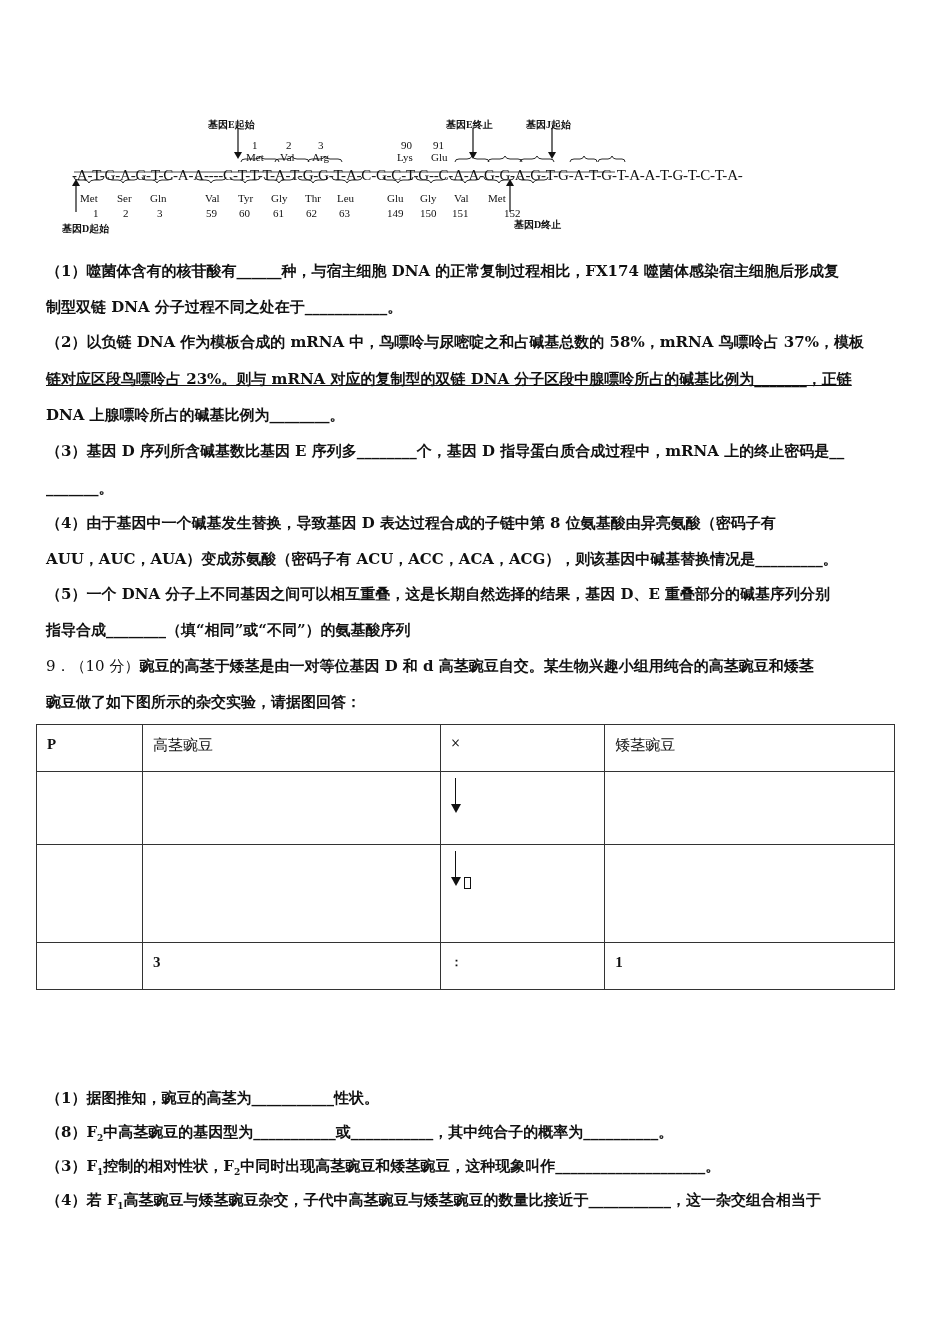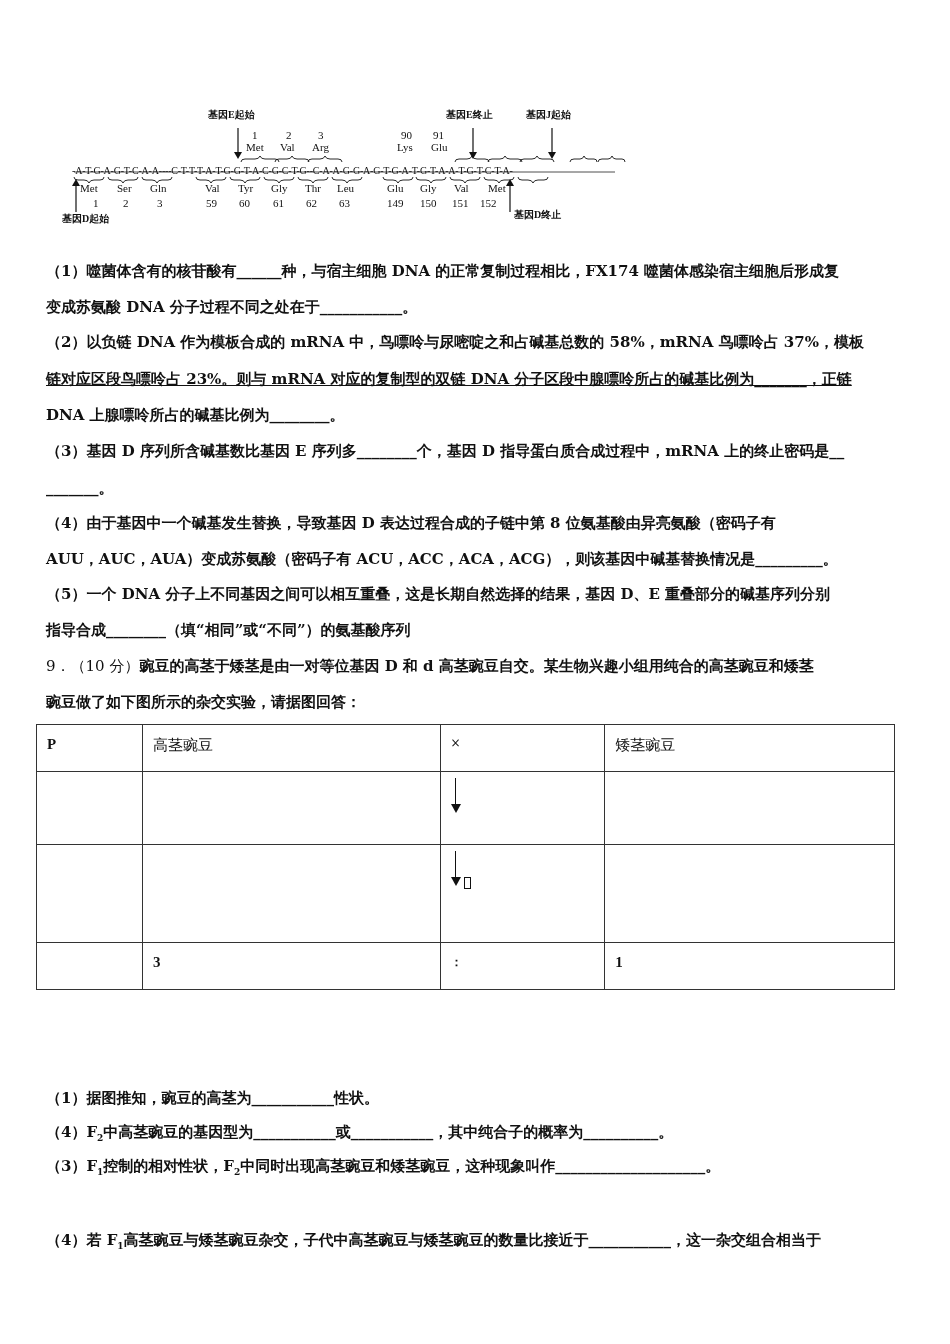--- a/index.html
+++ b/index.html
@@ -1,19 +1,19 @@
 <!DOCTYPE html>
 <html><head>
 <meta charset="utf-8">
 <style>
   html, body { margin:0; padding:0; background:#fff; }
   body { width:950px; height:1344px; position:relative; overflow:hidden;
          font-family:"DejaVu Serif","Liberation Serif",serif; color:#111; }
   .fig { position:absolute; left:60px; top:104px; width:570px; height:124px; font-family:"Liberation Serif",serif; }
-  .fig .t { position:absolute; font-size:11px; white-space:nowrap; line-height:1; }
+  .fig .t { position:absolute; font-size:11px; white-space:nowrap; line-height:1;margin-top:10px; }
   .fig .lbl { font-size:10px; font-weight:bold; }
   .fig svg { position:absolute; left:0; top:0; }
   .p { position:absolute; left:46px; font-size:15px; font-weight:bold; white-space:nowrap; line-height:20px; }
   table.cross { position:absolute; left:36px; top:724px; border-collapse:collapse; width:859px; }
   table.cross td { border:1.5px solid #333; padding:0 10px; font-size:15px; vertical-align:top; }
   table.cross td .c { display:block; padding-top:11px; }
   .bold { font-weight:bold; font-family:"Liberation Serif",serif; }
   .arrow { display:inline-block; position:relative; width:10px; height:38px; margin-top:6px; }
   .arrow::before { content:""; position:absolute; left:4px; top:0; width:1.5px; height:28px; background:#111; }
   .arrow::after { content:""; position:absolute; left:0; top:26px; border-left:5px solid transparent; border-right:5px solid transparent; border-top:9px solid #111; }
@@ -76,21 +76,21 @@
   <span class="t" style="left:186px;top:38px;">Met</span>
   <span class="t" style="left:226px;top:26px;">2</span>
   <span class="t" style="left:220px;top:38px;">Val</span>
   <span class="t" style="left:258px;top:26px;">3</span>
   <span class="t" style="left:252px;top:38px;">Arg</span>
   <span class="t" style="left:341px;top:26px;">90</span>
   <span class="t" style="left:337px;top:38px;">Lys</span>
   <span class="t" style="left:373px;top:26px;text-align:right;">91</span>
   <span class="t" style="left:371px;top:38px;">Glu</span>
 
-  <span class="t" style="left:12px;top:62px;font-size:10px;letter-spacing:-0.2px;">-A-T-G-A-G-T-C-A-A----C-T-T-T-A-T-G-G-T-A-C-G-C-T-G--C-A-A-G-G-A-G-T-G-A-T-G-T-A-A-T-G-T-C-T-A-</span>
+  <span class="t" style="left:12px;top:54px;font-size:15px;letter-spacing:-0.2px;">-A-T-G-A-G-T-C-A-A----C-T-T-T-A-T-G-G-T-A-C-G-C-T-G--C-A-A-G-G-A-G-T-G-A-T-G-T-A-A-T-G-T-C-T-A-</span>
 
   <span class="t" style="left:20px;top:79px;">Met</span>
   <span class="t" style="left:33px;top:94px;">1</span>
   <span class="t" style="left:57px;top:79px;">Ser</span>
   <span class="t" style="left:63px;top:94px;">2</span>
   <span class="t" style="left:90px;top:79px;">Gln</span>
   <span class="t" style="left:97px;top:94px;">3</span>
   <span class="t" style="left:145px;top:79px;">Val</span>
   <span class="t" style="left:146px;top:94px;">59</span>
   <span class="t" style="left:178px;top:79px;">Tyr</span>
@@ -101,28 +101,28 @@
   <span class="t" style="left:246px;top:94px;">62</span>
   <span class="t" style="left:277px;top:79px;">Leu</span>
   <span class="t" style="left:279px;top:94px;">63</span>
   <span class="t" style="left:327px;top:79px;">Glu</span>
   <span class="t" style="left:327px;top:94px;">149</span>
   <span class="t" style="left:360px;top:79px;">Gly</span>
   <span class="t" style="left:360px;top:94px;">150</span>
   <span class="t" style="left:394px;top:79px;">Val</span>
   <span class="t" style="left:392px;top:94px;">151</span>
   <span class="t" style="left:428px;top:79px;">Met</span>
-  <span class="t" style="left:420px;top:94px;">152</span>
+  <span class="t" style="left:444px;top:94px;">152</span>
 
   <span class="t lbl" style="left:2px;top:110px;">基因D起始</span>
   <span class="t lbl" style="left:454px;top:106px;">基因D终止</span>
 </div>
 
 <div class="p" style="top:261px;">（1）噬菌体含有的核苷酸有______种，与宿主细胞 DNA 的正常复制过程相比，FX174 噬菌体感染宿主细胞后形成复</div>
-<div class="p" style="top:297px;">变成苏氨酸 DNA 分子过程不同之处在于___________。</div>
+<div class="p" style="top:297px;">制型双链 DNA 分子过程不同之处在于___________。</div>
 <div class="p" style="top:332px;">（2）以负链 DNA 作为模板合成的 mRNA 中，鸟嘌呤与尿嘧啶之和占碱基总数的 58%，mRNA 鸟嘌呤占 37%，模板</div>
 <div class="p" style="top:369px;text-decoration:underline;">链对应区段鸟嘌呤占 23%。则与 mRNA 对应的复制型的双链 DNA 分子区段中腺嘌呤所占的碱基比例为_______，正链</div>
 <div class="p" style="top:405px;">DNA 上腺嘌呤所占的碱基比例为________。</div>
 <div class="p" style="top:441px;">（3）基因 D 序列所含碱基数比基因 E 序列多________个，基因 D 指导蛋白质合成过程中，mRNA 上的终止密码是__</div>
 <div class="p" style="top:478px;">_______。</div>
 <div class="p" style="top:513px;">（4）由于基因中一个碱基发生替换，导致基因 D 表达过程合成的子链中第 8 位氨基酸由异亮氨酸（密码子有</div>
 <div class="p" style="top:549px;">AUU，AUC，AUA）变成苏氨酸（密码子有 ACU，ACC，ACA，ACG），则该基因中碱基替换情况是_________。</div>
 <div class="p" style="top:584px;">（5）一个 DNA 分子上不同基因之间可以相互重叠，这是长期自然选择的结果，基因 D、E 重叠部分的碱基序列分别</div>
 <div class="p" style="top:620px;">指导合成________（填“相同”或“不同”）的氨基酸序列</div>
 
@@ -172,15 +172,15 @@
           <span class="c bold" style="font-size:12px;">：</span>
         </td>
     <td>
           <span class="c bold">1</span>
         </td>
   </tr>
 </tbody>
   </table>
 
 <div class="p" style="top:1088px;">（1）据图推知，豌豆的高茎为___________性状。</div>
-<div class="p" style="top:1122px;"><span>（4）F</span><sub style="font-size:9px;">2</sub><span>中高茎豌豆的基因型为___________或___________，其中纯合子的概率为__________。</span></div>
+<div class="p" style="top:1122px;"><span>（8）F</span><sub style="font-size:9px;">2</sub><span>中高茎豌豆的基因型为___________或___________，其中纯合子的概率为__________。</span></div>
 <div class="p" style="top:1156px;"><span>（3）F</span><sub style="font-size:9px;">1</sub><span>控制的相对性状，F</span><sub style="font-size:9px;">2</sub><span>中同时出现高茎豌豆和矮茎豌豆，这种现象叫作____________________。</span></div>
-<div class="p" style="top:1190px;margin-top:40px;"><span>（4）若 F</span><sub style="font-size:9px;">1</sub><span>高茎豌豆与矮茎豌豆杂交，子代中高茎豌豆与矮茎豌豆的数量比接近于___________，这一杂交组合相当于</span></div>
+<div class="p" style="top:1190px;"><span>（4）若 F</span><sub style="font-size:9px;">1</sub><span>高茎豌豆与矮茎豌豆杂交，子代中高茎豌豆与矮茎豌豆的数量比接近于___________，这一杂交组合相当于</span></div>
 
 </body></html>

